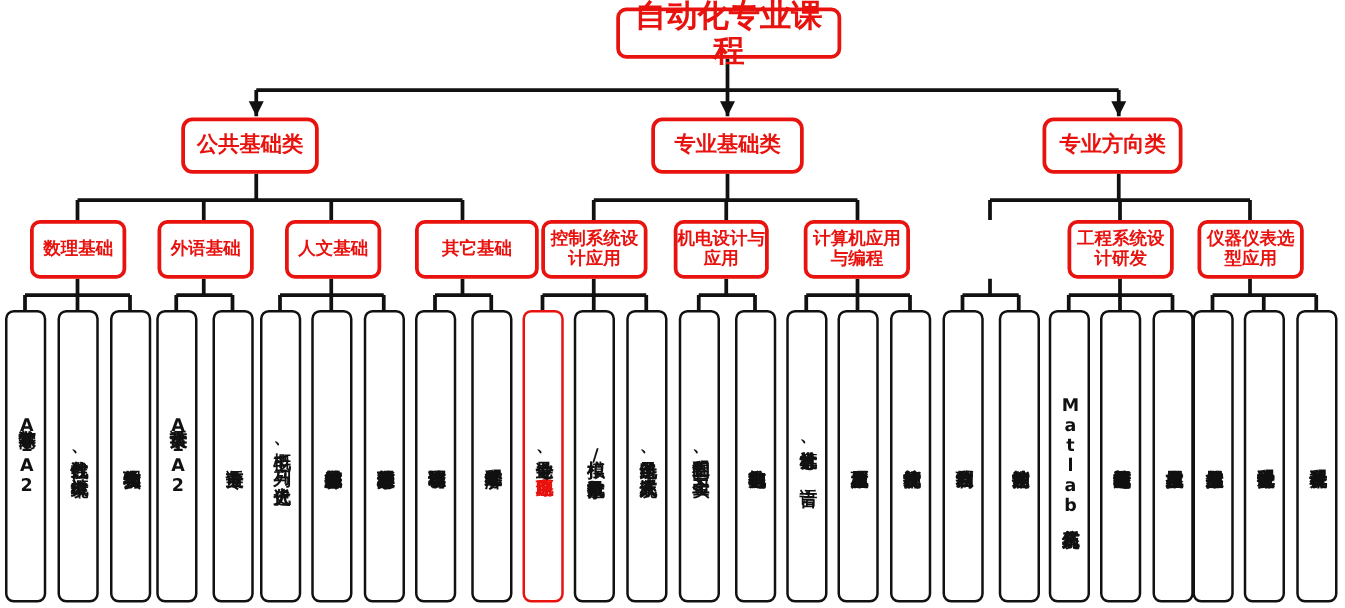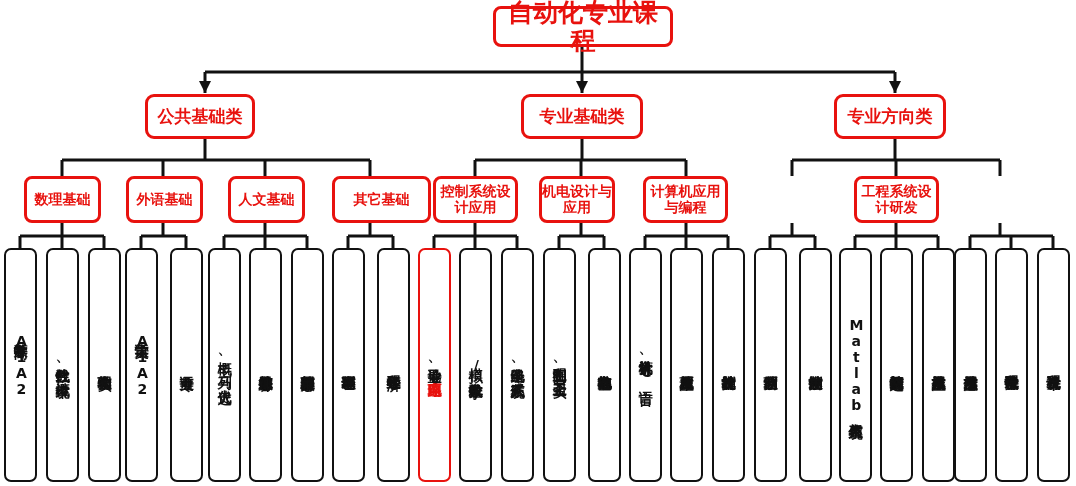--- a/index.html
+++ b/index.html
@@ -141,20 +141,21 @@
   <div class="node lvl3" style="left:24px;top:176px;width:77px;height:47px;">数理基础</div>
   <div class="node lvl3" style="left:126px;top:176px;width:77px;height:47px;">外语基础</div>
   <div class="node lvl3" style="left:228px;top:176px;width:77px;height:47px;">人文基础</div>
   <div class="node lvl3" style="left:332px;top:176px;width:99px;height:47px;">其它基础</div>
 
   <div class="node lvl3" style="left:433px;top:176px;width:85px;height:47px;">控制系统设计应用</div>
   <div class="node lvl3" style="left:539px;top:176px;width:76px;height:47px;">机电设计与应用</div>
   <div class="node lvl3" style="left:643px;top:176px;width:85px;height:47px;">计算机应用与编程</div>
 
   <div class="node lvl3" style="left:854px;top:176px;width:85px;height:47px;">工程系统设计研发</div>
+  <div class="node lvl3" style="left:958px;top:176px;width:85px;height:47px;">仪器仪表选型应用</div>
 
   <div class="node leaf" style="left:4px;top:248px;width:33px;height:234px;">高等数学A1A2</div>
   <div class="node leaf" style="left:46px;top:248px;width:33px;height:234px;">线性代数、概率统计</div>
   <div class="node leaf" style="left:88px;top:248px;width:33px;height:234px;">大学物理与实验</div>
 
   <div class="node leaf" style="left:125px;top:248px;width:33px;height:234px;">大学英语A1A2</div>
   <div class="node leaf" style="left:170px;top:248px;width:33px;height:234px;">专业英语</div>
 
   <div class="node leaf" style="left:208px;top:248px;width:33px;height:234px;">毛概、马列、近代史</div>
   <div class="node leaf" style="left:249px;top:248px;width:33px;height:234px;">思想道德修养与法律</div>

